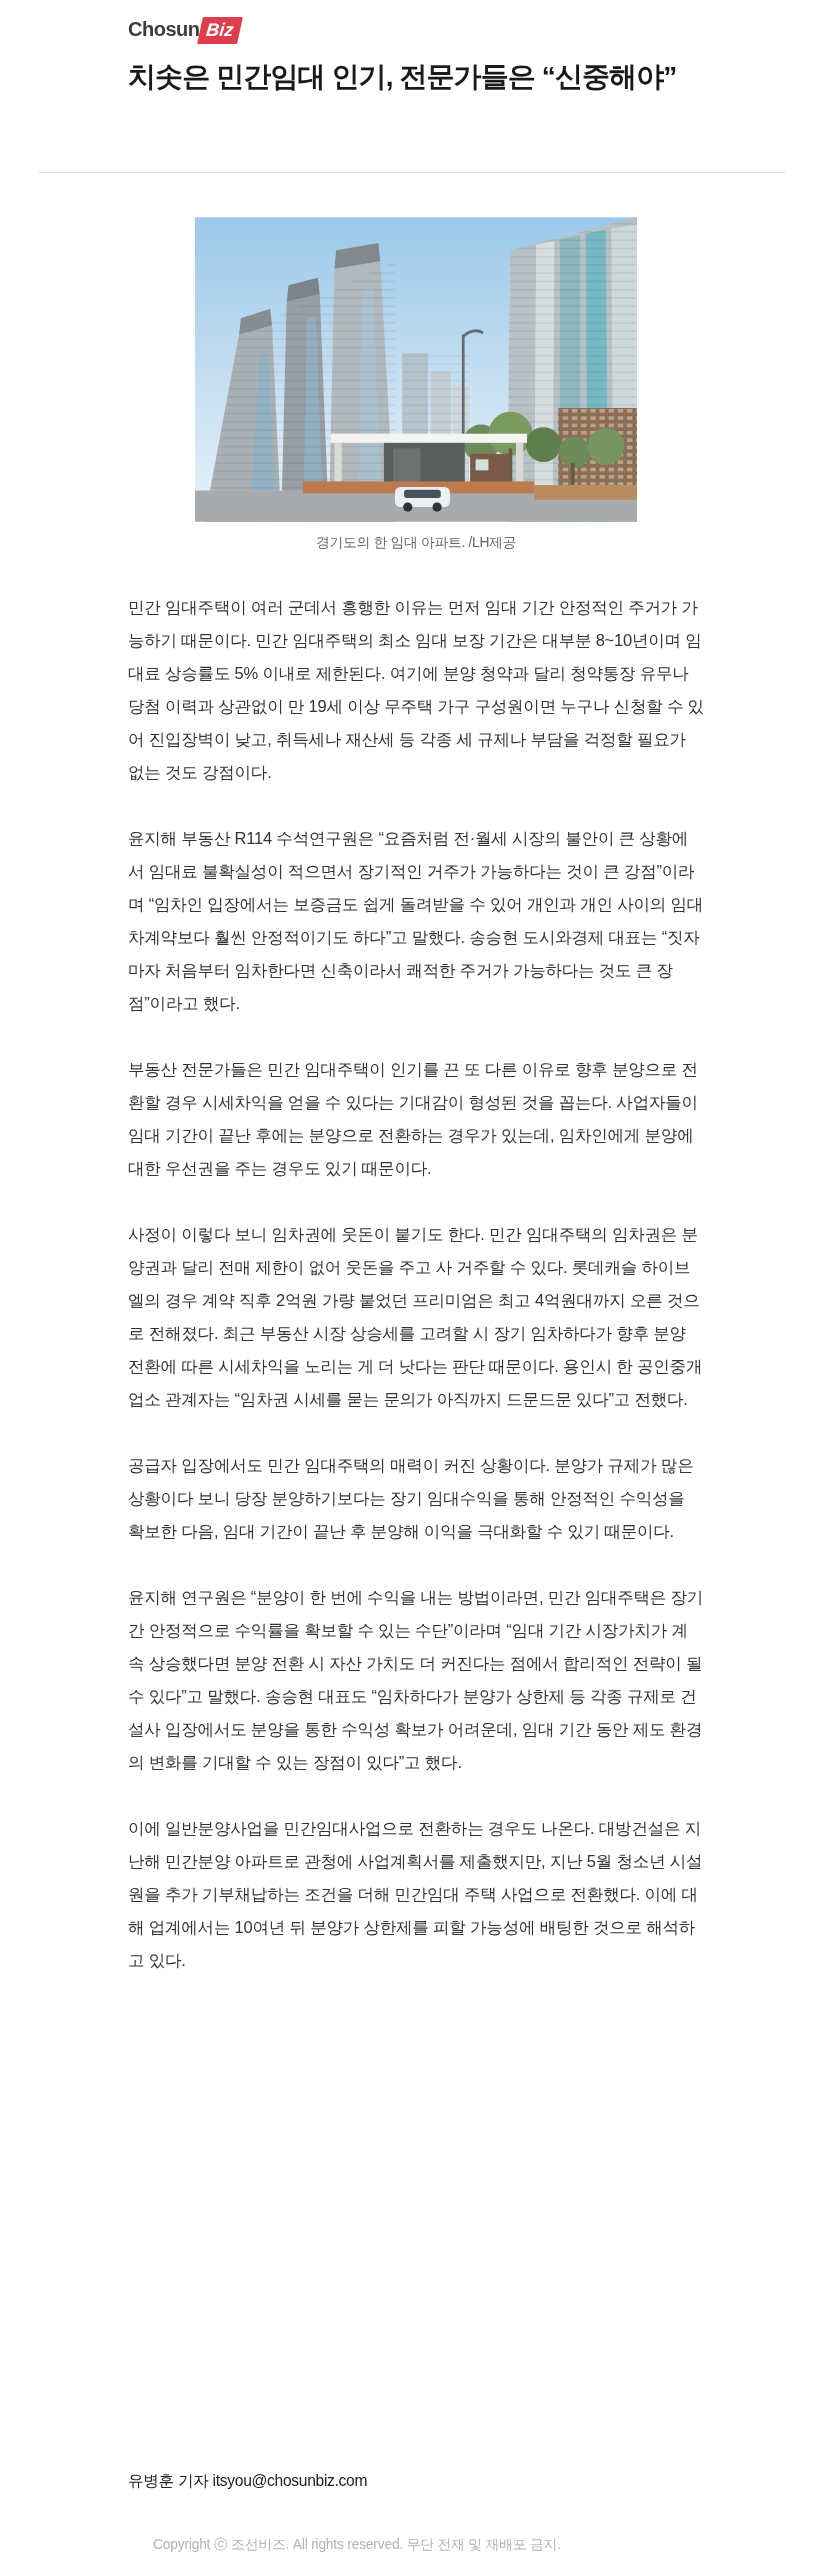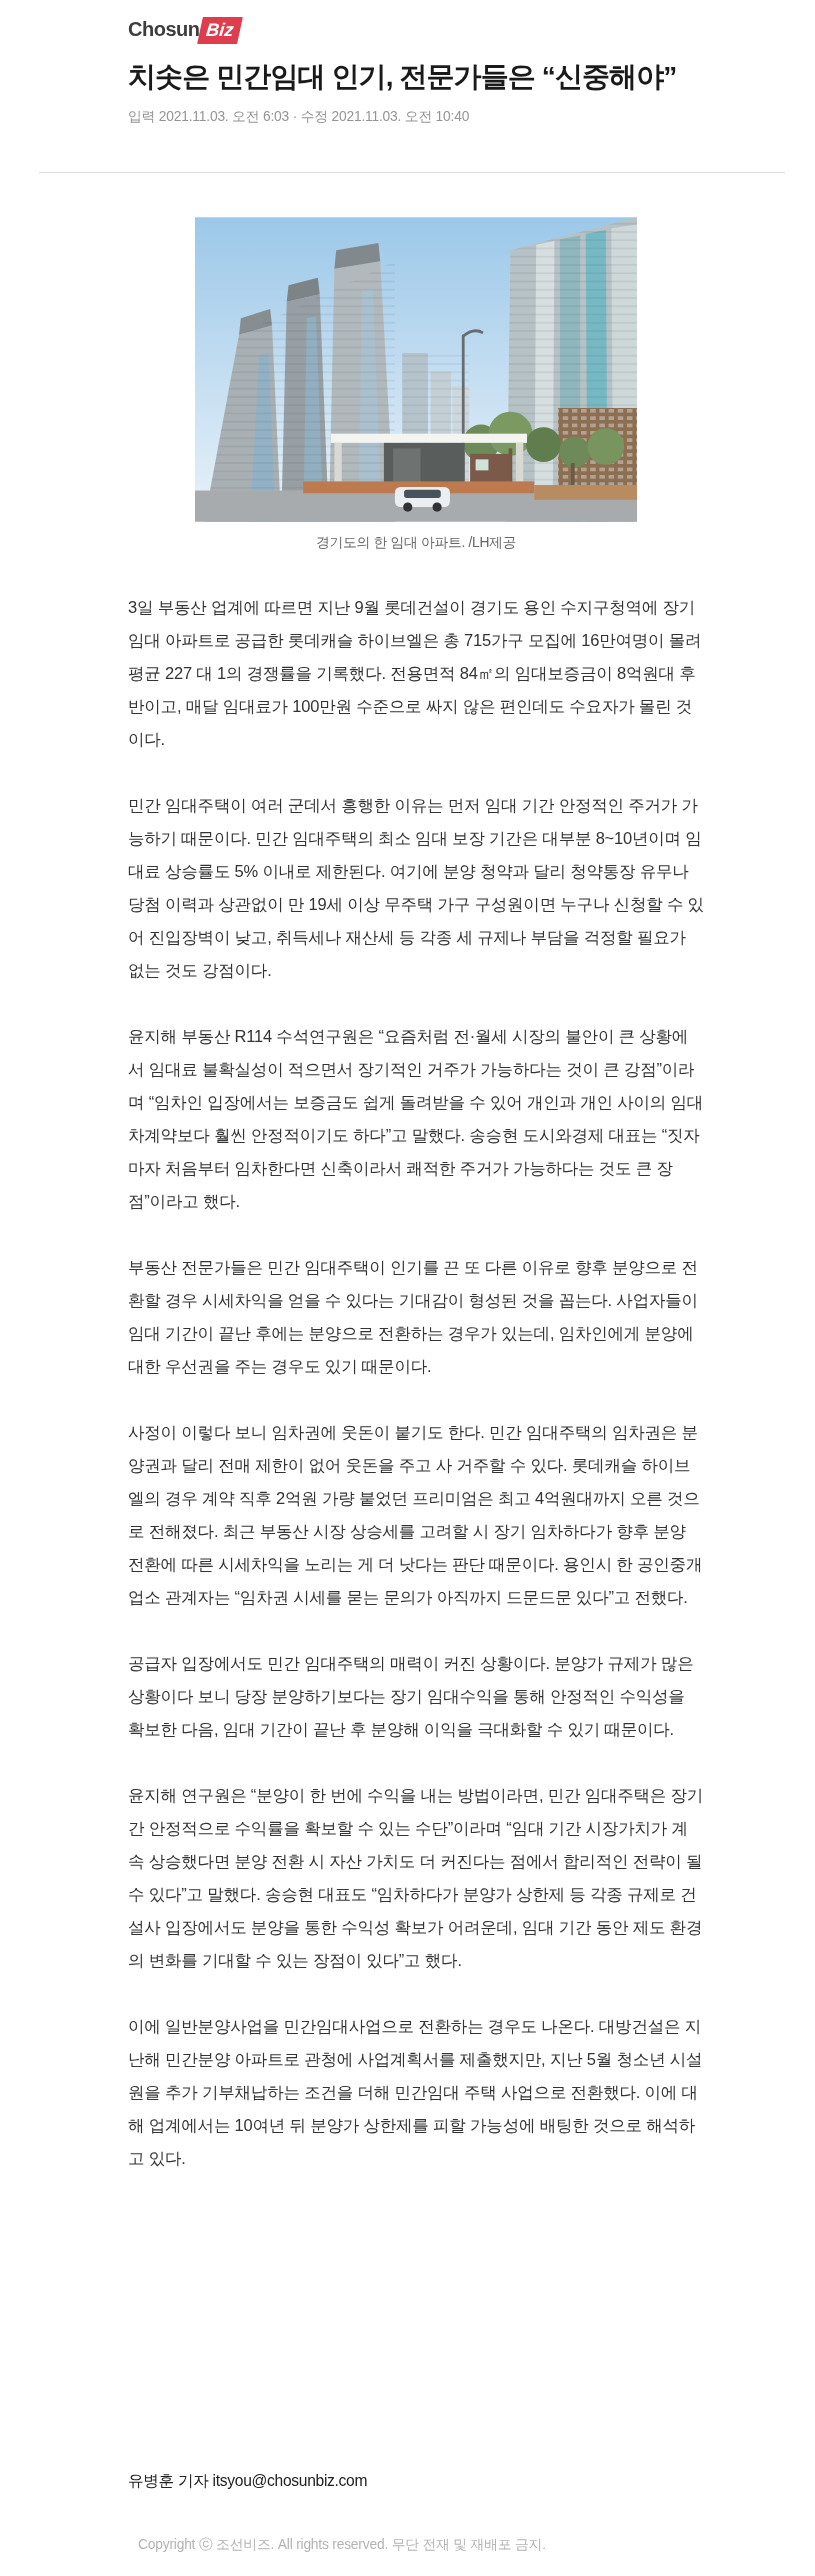--- a/index.html
+++ b/index.html
@@ -45,33 +45,32 @@
   figure.photo-figure { margin: 0 auto 39px auto; width: 442px; }
   figure.photo-figure svg { display: block; }
   figcaption.caption {
     margin-top: 12px; text-align: center;
     font-size: 13.8px; color: #666; letter-spacing: -0.3px;
   }
 
   
   .byline { position: absolute; top: 2471px; left: 128px; font-size: 15.6px; color: #222; letter-spacing: -0.3px; }
   .byline a { color: #222; text-decoration: none; }
-  .copyright { position: absolute; top: 2536px; left: 138px; font-size: 13.8px; color: #b3b3b3; letter-spacing: -0.2px; }
+  .copyright { position: absolute; top: 2536px; left: 153px; font-size: 13.8px; color: #b3b3b3; letter-spacing: -0.2px; }
 </style>
 </head>
 <body>
 
 <div class="page">
 
   <div class="content">
     <div class="logo">
       <span class="logo-chosun">Chosun</span><span class="logo-biz"><i>Biz</i></span>
     </div>
     <h1 class="title">치솟은 민간임대 인기, 전문가들은 “신중해야”</h1>
-    <div class="dateline">입력 2021.11.03. 오전 6:03 · 수정 2021.11.03. 오전 10:40</div>
   </div>
 
   <div class="divider"></div>
 
   <div class="body-region">
 
     <figure class="photo-figure">
       <svg width="442" height="305" viewBox="0 0 482 332" xmlns="http://www.w3.org/2000/svg" role="img" aria-label="apartment complex photo">
         <defs>
           <linearGradient id="sky" x1="0" y1="0" x2="0" y2="1">
@@ -140,21 +139,20 @@
         <rect x="370" y="292" width="112" height="16" fill="#b98b60"></rect>
 
         <rect x="218" y="294" width="60" height="22" rx="6" fill="#eceff1"></rect>
         <rect x="228" y="297" width="40" height="9" rx="3" fill="#47525c"></rect>
         <circle cx="232" cy="316" r="5" fill="#2f3336"></circle>
         <circle cx="264" cy="316" r="5" fill="#2f3336"></circle>
       </svg>
       <figcaption class="caption">경기도의 한 임대 아파트. /LH제공</figcaption>
     </figure>
 
-    <p class="para">3일 부동산 업계에 따르면 지난 9월 롯데건설이 경기도 용인 수지구청역에 장기 임대 아파트로 공급한 롯데캐슬 하이브엘은 총 715가구 모집에 16만여명이 몰려 평균 227 대 1의 경쟁률을 기록했다. 전용면적 84㎡의 임대보증금이 8억원대 후반이고, 매달 임대료가 100만원 수준으로 싸지 않은 편인데도 수요자가 몰린 것이다.</p>
     <p class="para">민간 임대주택이 여러 군데서 흥행한 이유는 먼저 임대 기간 안정적인 주거가 가능하기 때문이다. 민간 임대주택의 최소 임대 보장 기간은 대부분 8~10년이며 임대료 상승률도 5% 이내로 제한된다. 여기에 분양 청약과 달리 청약통장 유무나 당첨 이력과 상관없이 만 19세 이상 무주택 가구 구성원이면 누구나 신청할 수 있어 진입장벽이 낮고, 취득세나 재산세 등 각종 세 규제나 부담을 걱정할 필요가 없는 것도 강점이다.</p>
     <p class="para">윤지해 부동산 R114 수석연구원은 “요즘처럼 전·월세 시장의 불안이 큰 상황에서 임대료 불확실성이 적으면서 장기적인 거주가 가능하다는 것이 큰 강점”이라며 “임차인 입장에서는 보증금도 쉽게 돌려받을 수 있어 개인과 개인 사이의 임대차계약보다 훨씬 안정적이기도 하다”고 말했다. 송승현 도시와경제 대표는 “짓자마자 처음부터 임차한다면 신축이라서 쾌적한 주거가 가능하다는 것도 큰 장점”이라고 했다.</p>
     <p class="para">부동산 전문가들은 민간 임대주택이 인기를 끈 또 다른 이유로 향후 분양으로 전환할 경우 시세차익을 얻을 수 있다는 기대감이 형성된 것을 꼽는다. 사업자들이 임대 기간이 끝난 후에는 분양으로 전환하는 경우가 있는데, 임차인에게 분양에 대한 우선권을 주는 경우도 있기 때문이다.</p>
     <p class="para">사정이 이렇다 보니 임차권에 웃돈이 붙기도 한다. 민간 임대주택의 임차권은 분양권과 달리 전매 제한이 없어 웃돈을 주고 사 거주할 수 있다. 롯데캐슬 하이브엘의 경우 계약 직후 2억원 가량 붙었던 프리미엄은 최고 4억원대까지 오른 것으로 전해졌다. 최근 부동산 시장 상승세를 고려할 시 장기 임차하다가 향후 분양 전환에 따른 시세차익을 노리는 게 더 낫다는 판단 때문이다. 용인시 한 공인중개업소 관계자는 “임차권 시세를 묻는 문의가 아직까지 드문드문 있다”고 전했다.</p>
     <p class="para">공급자 입장에서도 민간 임대주택의 매력이 커진 상황이다. 분양가 규제가 많은 상황이다 보니 당장 분양하기보다는 장기 임대수익을 통해 안정적인 수익성을 확보한 다음, 임대 기간이 끝난 후 분양해 이익을 극대화할 수 있기 때문이다.</p>
     <p class="para">윤지해 연구원은 “분양이 한 번에 수익을 내는 방법이라면, 민간 임대주택은 장기간 안정적으로 수익률을 확보할 수 있는 수단”이라며 “임대 기간 시장가치가 계속 상승했다면 분양 전환 시 자산 가치도 더 커진다는 점에서 합리적인 전략이 될 수 있다”고 말했다. 송승현 대표도 “임차하다가 분양가 상한제 등 각종 규제로 건설사 입장에서도 분양을 통한 수익성 확보가 어려운데, 임대 기간 동안 제도 환경의 변화를 기대할 수 있는 장점이 있다”고 했다.</p>
     <p class="para">이에 일반분양사업을 민간임대사업으로 전환하는 경우도 나온다. 대방건설은 지난해 민간분양 아파트로 관청에 사업계획서를 제출했지만, 지난 5월 청소년 시설원을 추가 기부채납하는 조건을 더해 민간임대 주택 사업으로 전환했다. 이에 대해 업계에서는 10여년 뒤 분양가 상한제를 피할 가능성에 배팅한 것으로 해석하고 있다.</p>
 
   </div>
 

